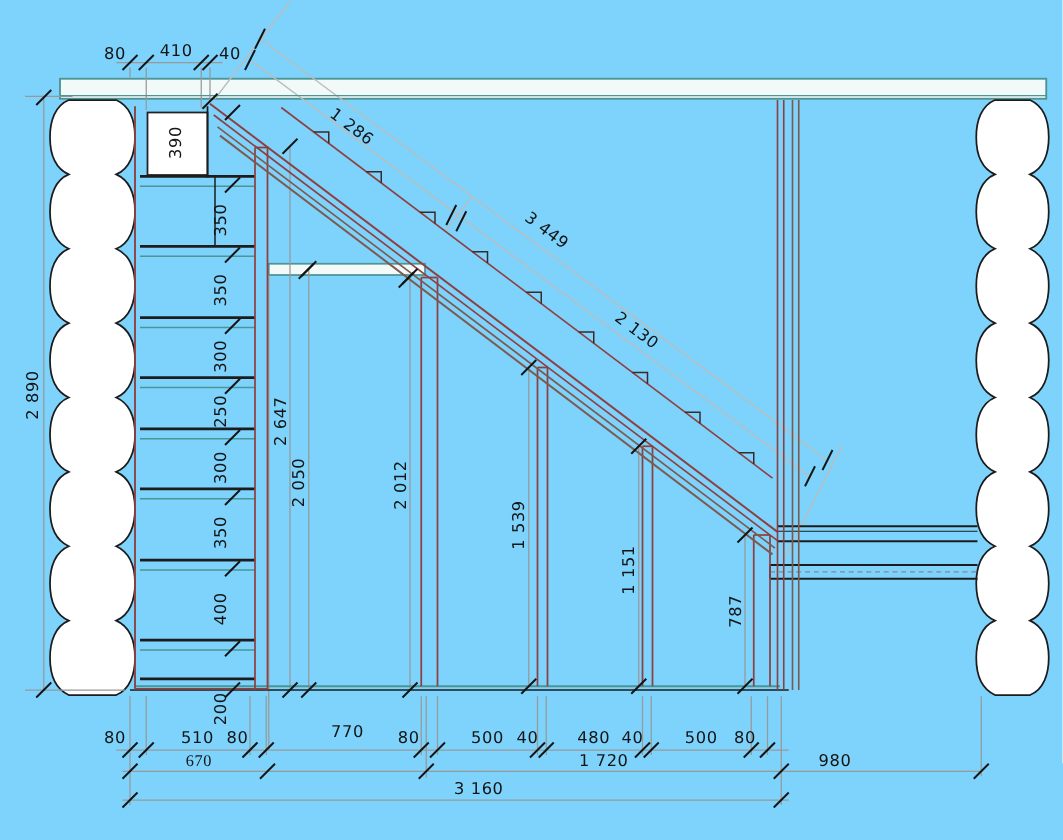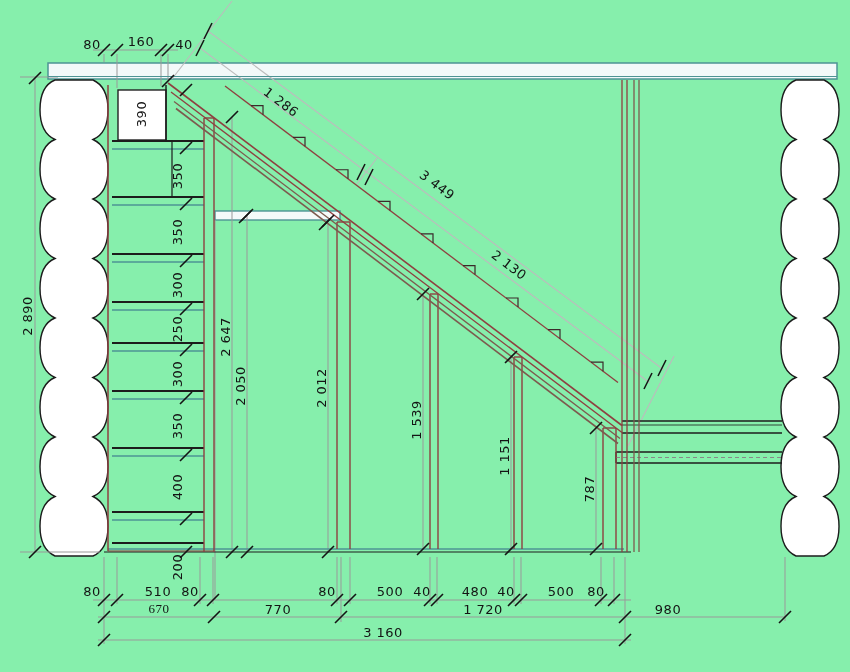--- a/index.html
+++ b/index.html
@@ -1,16 +1,16 @@
 <!DOCTYPE html>
 <html><head>
 <meta charset="utf-8">
 <style>
   html,body{margin:0;padding:0;background:#fff;}
-  .canvas{position:relative;width:850px;height:672px;background:#86efac;overflow:hidden;
+  .canvas{position:relative;width:850px;height:672px;background:#7dd3fc;overflow:hidden;
           font-family:"DejaVu Sans","Liberation Sans",sans-serif;}
   svg{position:absolute;left:0;top:0;}
   .dim{position:absolute;font-size:13px;color:#141414;white-space:nowrap;
        transform:translate(-50%,-50%) rotate(var(--r,0deg));letter-spacing:0.5px;}
 </style>
 </head>
 <body>
 
 <div class="canvas">
   <svg id="drw" width="850" height="672" viewBox="0 0 850 672">
@@ -230,21 +230,21 @@
         <line x1="644" y1="389" x2="652" y2="373" stroke="#141414" stroke-width="1.6"></line>
         <line x1="204" y1="39" x2="212" y2="23" stroke="#141414" stroke-width="1.6"></line>
         <line x1="658" y1="376" x2="666" y2="360" stroke="#141414" stroke-width="1.6"></line>
         <line x1="357" y1="180" x2="365" y2="164" stroke="#141414" stroke-width="1.6"></line>
         <line x1="365" y1="185" x2="373" y2="169" stroke="#141414" stroke-width="1.6"></line>
       </g>
   </svg>
 
   <div id="labels">
       <div class="dim" style="left: 92px; top: 44px; --r: 0deg;">80</div>
-      <div class="dim" style="left: 141px; top: 41px; --r: 0deg;">160</div>
+      <div class="dim" style="left: 141px; top: 41px; --r: 0deg;">410</div>
       <div class="dim" style="left: 184px; top: 44px; --r: 0deg;">40</div>
       <div class="dim" style="left: 281px; top: 102px; --r: 37deg;">1 286</div>
       <div class="dim" style="left: 437px; top: 185px; --r: 37deg;">3 449</div>
       <div class="dim" style="left: 509px; top: 265px; --r: 37deg;">2 130</div>
       <div class="dim" style="left: 27px; top: 316px; --r: -90deg;">2 890</div>
       <div class="dim" style="left: 141px; top: 114px; --r: -90deg;">390</div>
       <div class="dim" style="left: 177px; top: 176px; --r: -90deg;">350</div>
       <div class="dim" style="left: 177px; top: 232px; --r: -90deg;">350</div>
       <div class="dim" style="left: 177px; top: 285px; --r: -90deg;">300</div>
       <div class="dim" style="left: 177px; top: 329px; --r: -90deg;">250</div>
@@ -262,18 +262,18 @@
       <div class="dim" style="left: 158px; top: 591px; text-align: right; --r: 0deg;">510</div>
       <div class="dim" style="left: 190px; top: 591px; --r: 0deg;">80</div>
       <div class="dim" style="left: 327px; top: 591px; --r: 0deg;">80</div>
       <div class="dim" style="left: 390px; top: 591px; --r: 0deg;">500</div>
       <div class="dim" style="left: 422px; top: 591px; --r: 0deg;">40</div>
       <div class="dim" style="left: 475px; top: 591px; text-align: center; --r: 0deg;">480</div>
       <div class="dim" style="left: 506px; top: 591px; --r: 0deg;">40</div>
       <div class="dim" style="left: 561px; top: 591px; --r: 0deg;">500</div>
       <div class="dim" style="left: 596px; top: 591px; --r: 0deg;">80</div>
       <div class="dim" style="left: 159px; top: 609px; font-family: Liberation Serif, serif; --r: 0deg;">670</div>
-      <div class="dim" style="left: 278px; top: 609px; --r: 0deg;">770</div>
+      <div class="dim" style="left: 278px; top: 586px; --r: 0deg;">770</div>
       <div class="dim" style="left: 483px; top: 609px; text-align: right; --r: 0deg;">1 720</div>
       <div class="dim" style="left: 668px; top: 609px; text-align: right; --r: 0deg;">980</div>
       <div class="dim" style="left: 364px; top: 632px; margin-left: 19px; --r: 0deg;">3 160</div>
     </div>
 </div>
 
 </body></html>

